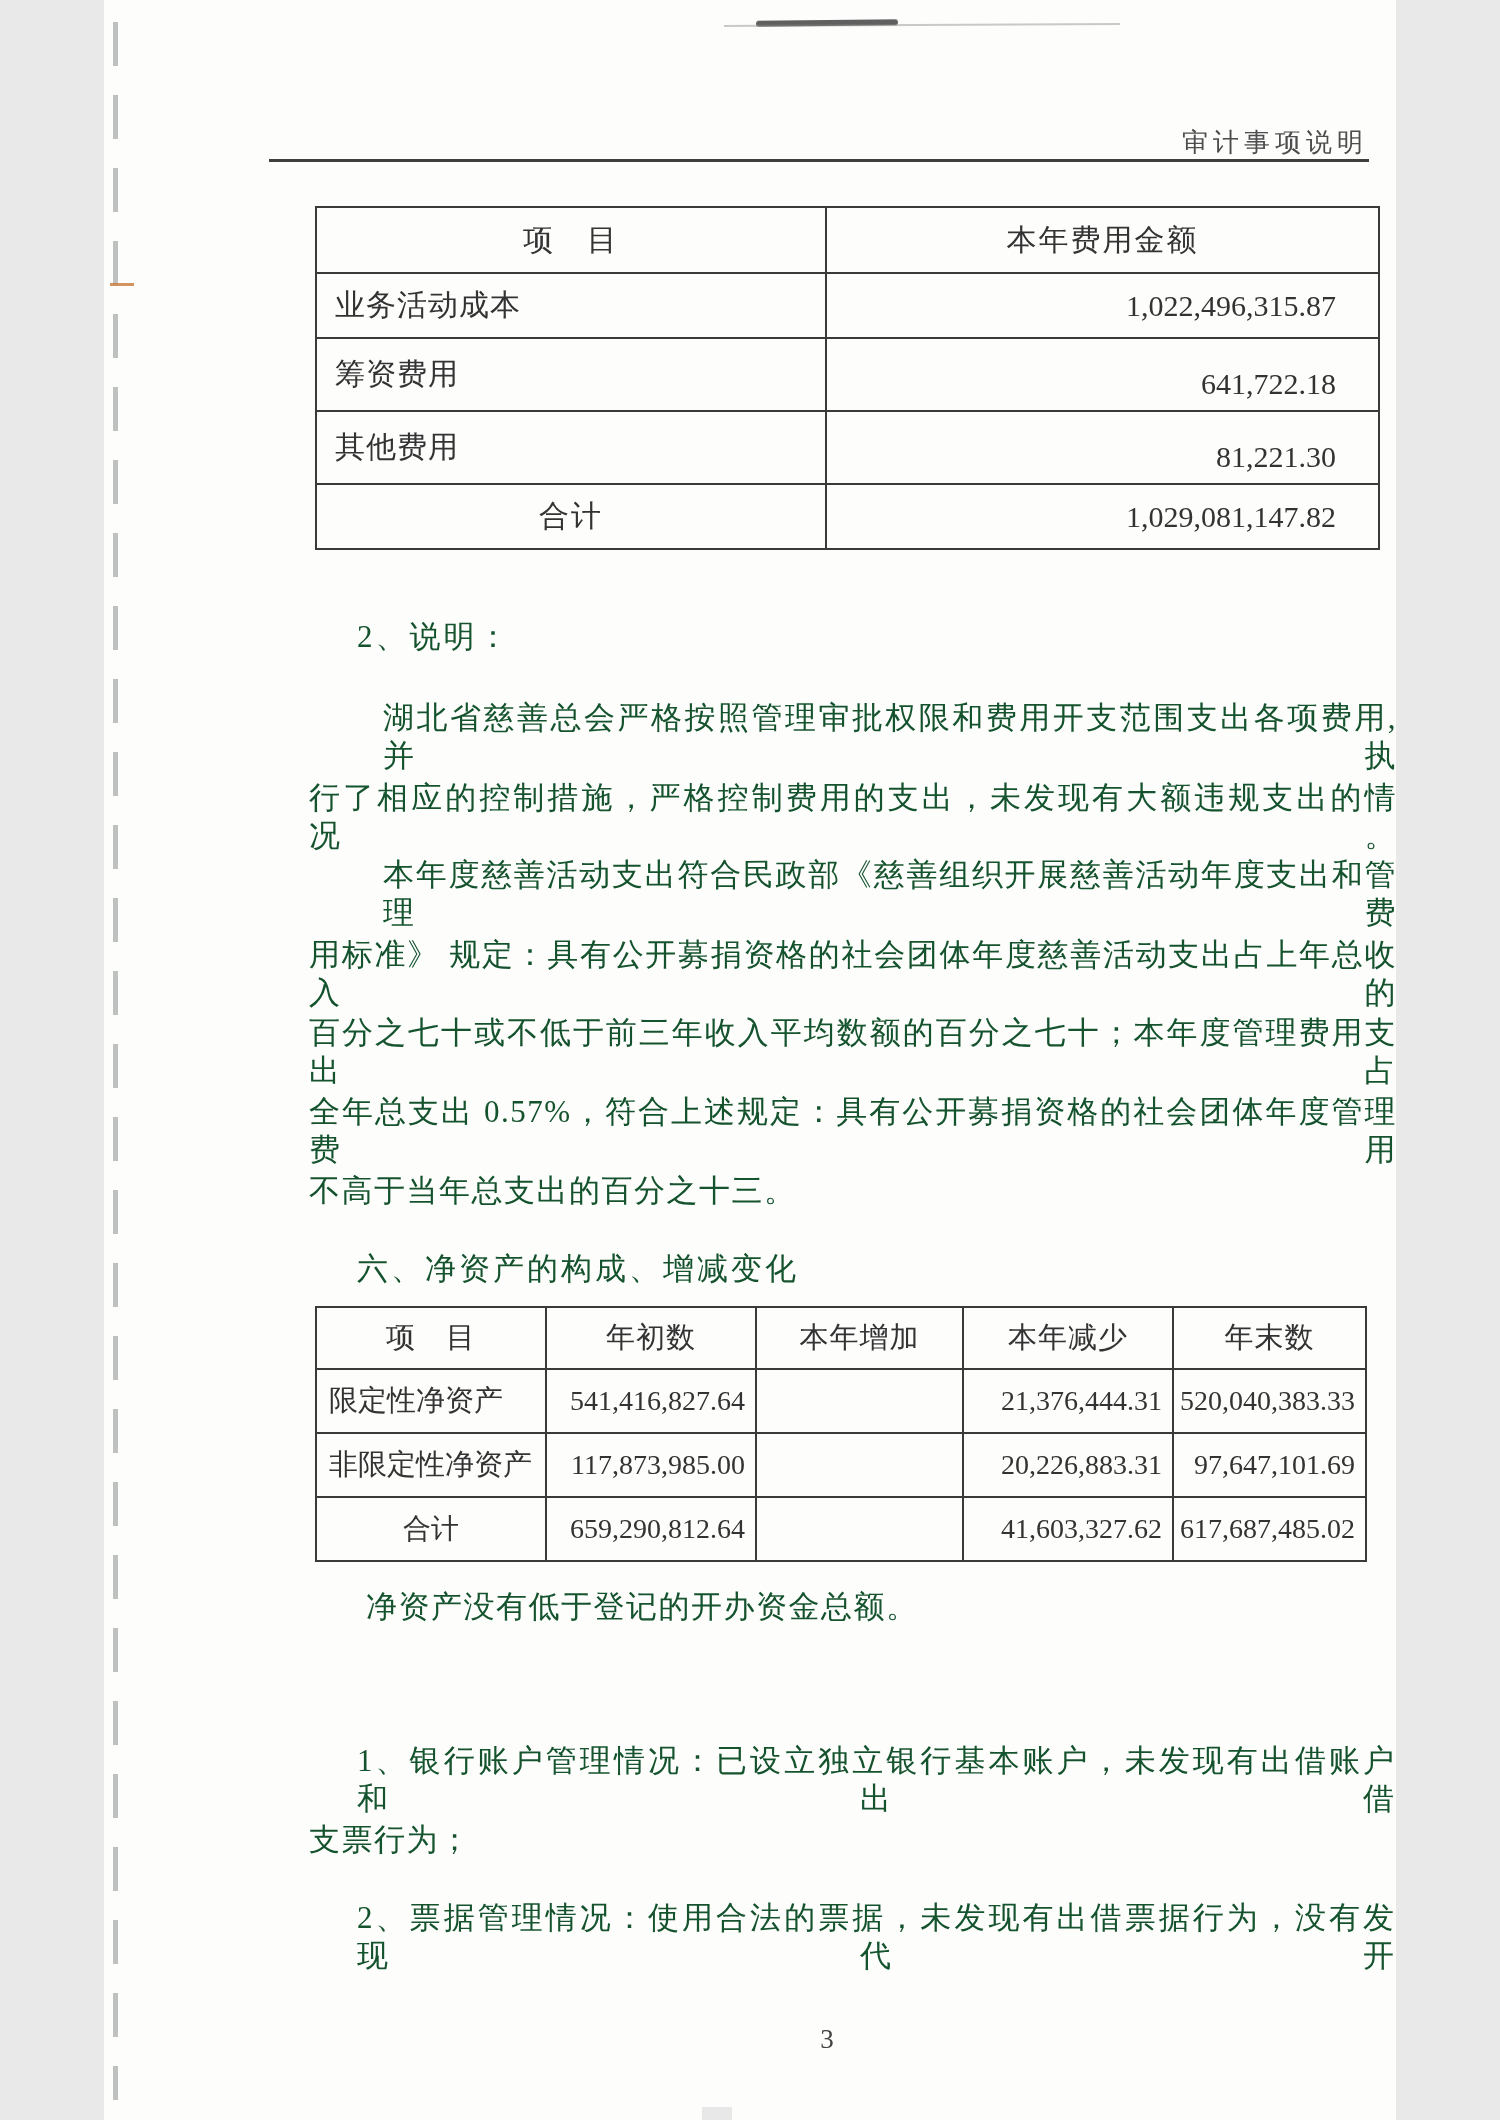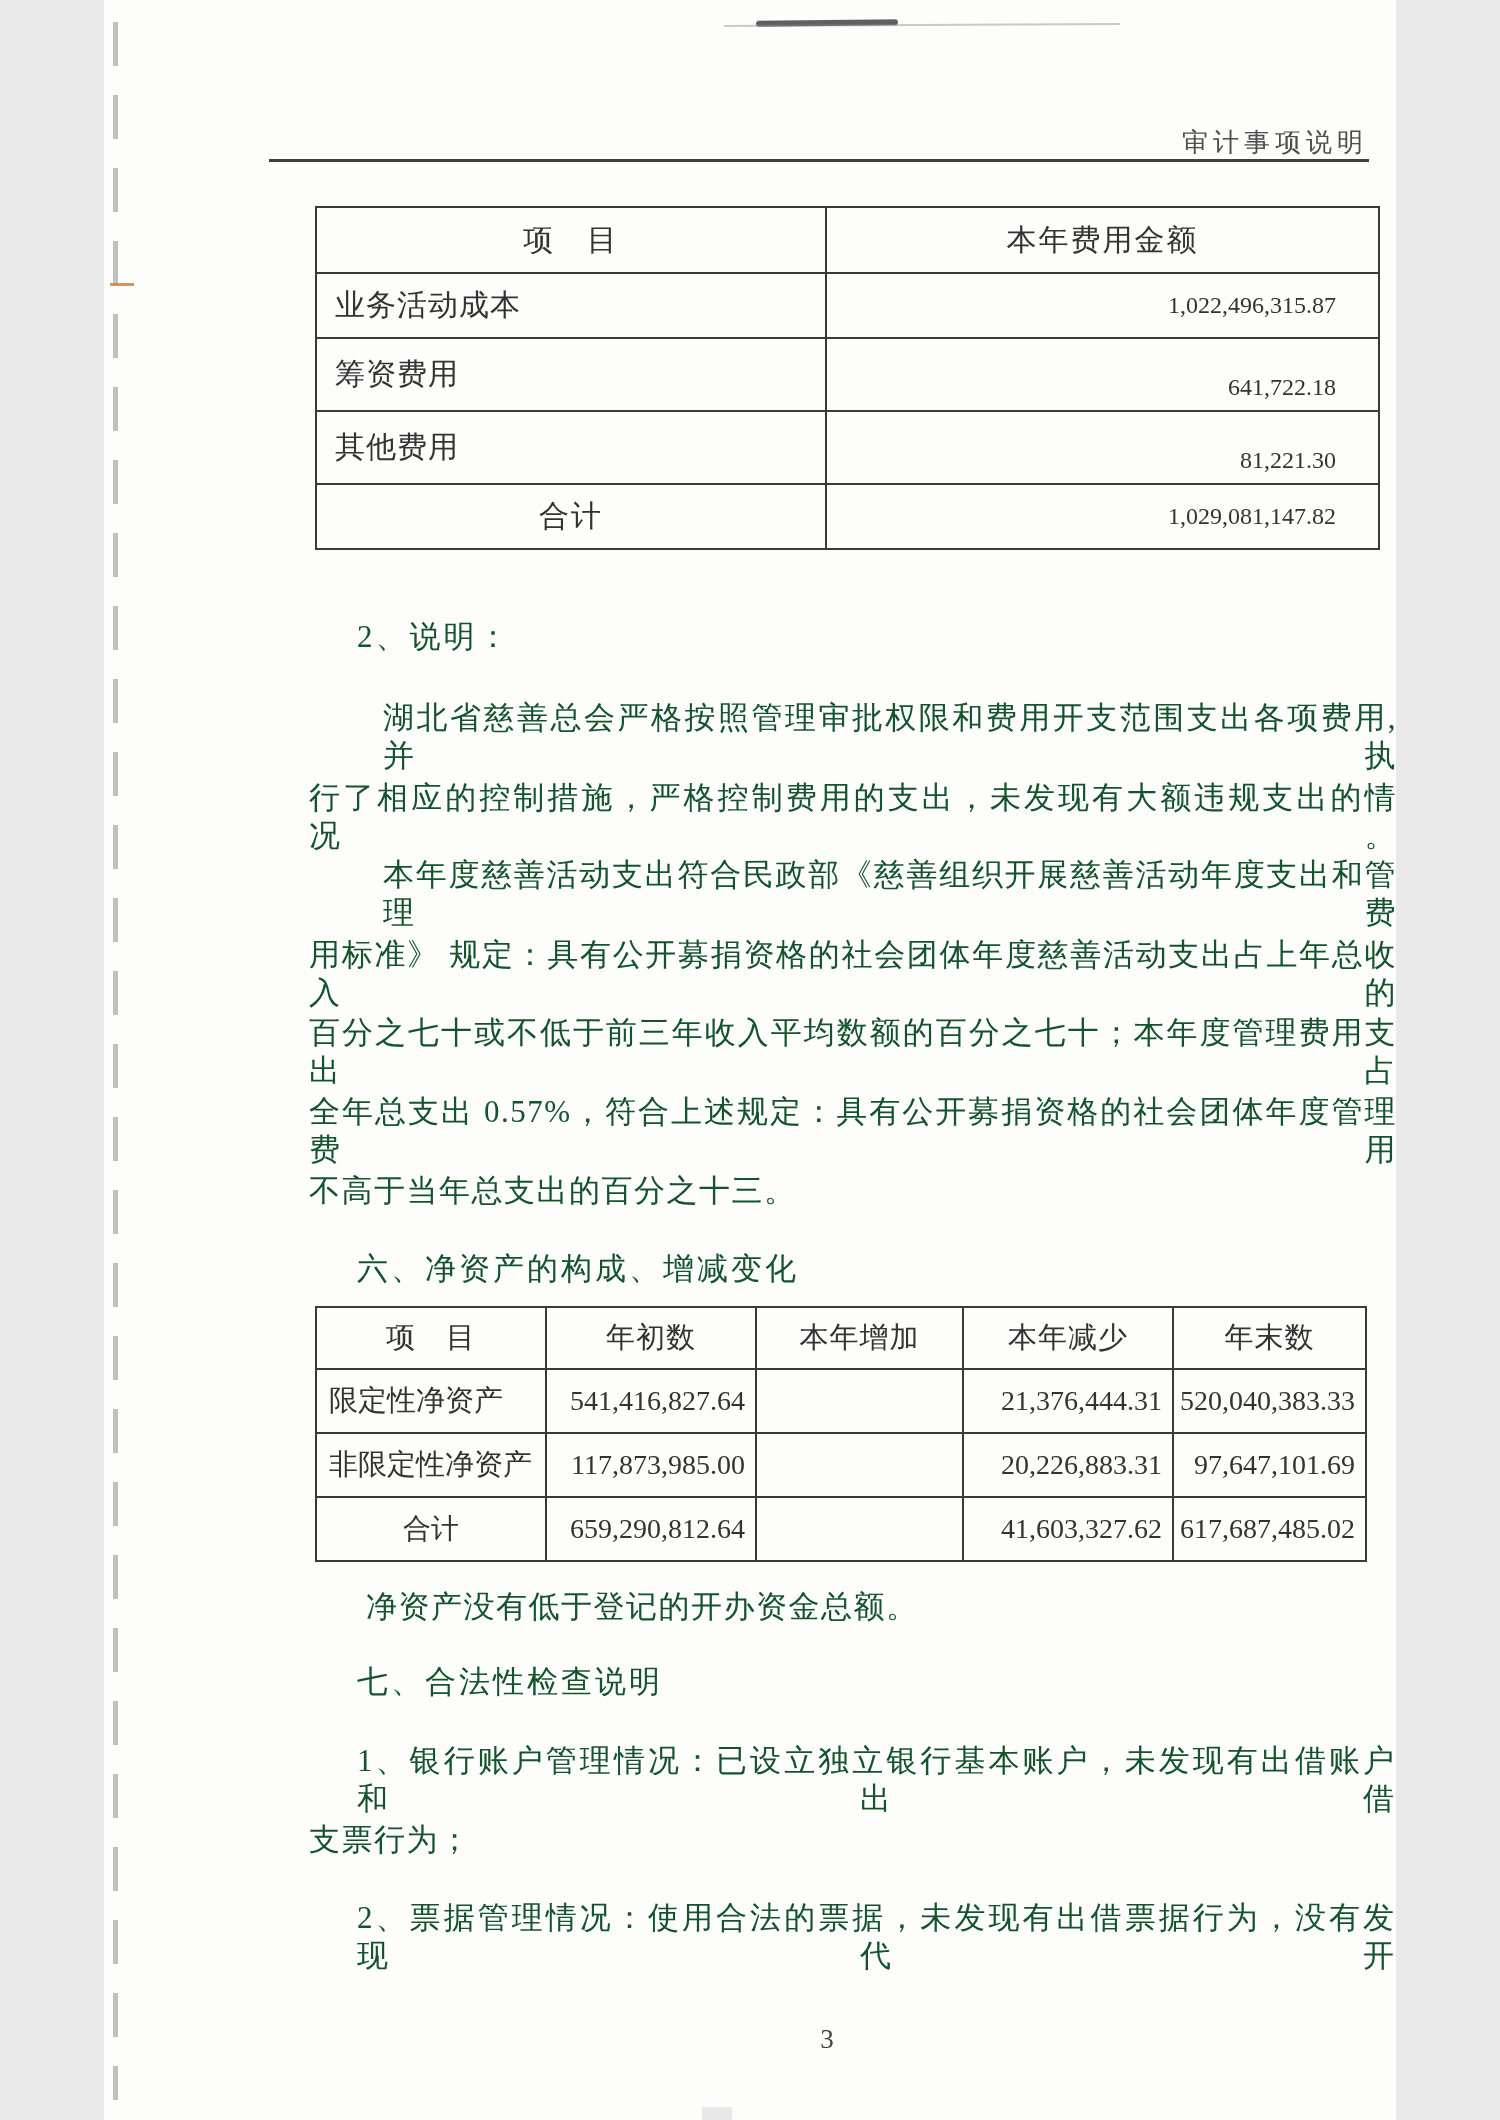--- a/index.html
+++ b/index.html
@@ -36,21 +36,21 @@
   .line.ind2{ padding-left:57px; width:1031px; }
   
   table { border-collapse:collapse; table-layout:fixed; position:absolute; background:transparent;margin-left:6px; }
   td { border:2px solid #3a3a3a; vertical-align:middle; color:#333; overflow:hidden; }
   .t1 { left:205px; top:206px; width:1063px; }
   .t1 td { font-size:30px; }
   .t1 tr.hrow td { height:62px; }
   .t1 tr.drow td { height:61px; }
   .t1 td.c { text-align:center; letter-spacing:2px; }
   .t1 td.item { padding-left:18px; letter-spacing:1px; }
-  .t1 td.amt { text-align:right; padding-right:42px; font-size:24px; }
+  .t1 td.amt { text-align:right; padding-right:42px; font-size:30px; }
   .t1 td.low { vertical-align:bottom; padding-bottom:9px; }
   .t2 { left:205px; top:1306px; width:1050px; }
   .t2 td { font-size:28px; }
   .t2 tr.hrow td { height:58px; text-align:center; letter-spacing:1px; font-size:29px; }
   .t2 tr.drow td { height:60px; }
   .t2 td.item { padding-left:12px; font-size:29px; }
   .t2 td.c { text-align:center; }
   .t2 td.amt { text-align:right; padding-right:10px; }
   
   .pageno { position:absolute; left:703px; top:2024px; width:40px; text-align:center;
@@ -151,20 +151,19 @@
       <td class="amt">659,290,812.64</td>
       <td class="amt"></td>
       <td class="amt">41,603,327.62</td>
       <td class="amt">617,687,485.02</td>
     </tr>
   </tbody>
     </table>
 
   <div class="line ind2" style="top:1588px">净资产没有低于登记的开办资金总额。</div>
 
-  <div class="line h" style="top:1663px">七、合法性检查说明</div>
   <div class="line h j" style="top:1742px">1、银行账户管理情况：已设立独立银行基本账户，未发现有出借账户和出借</div>
   <div class="line" style="top:1821px">支票行为；</div>
   <div class="line h j" style="top:1899px">2、票据管理情况：使用合法的票据，未发现有出借票据行为，没有发现代开</div>
 
   <div class="pageno">3</div>
 
 </div>
 
 </body></html>

